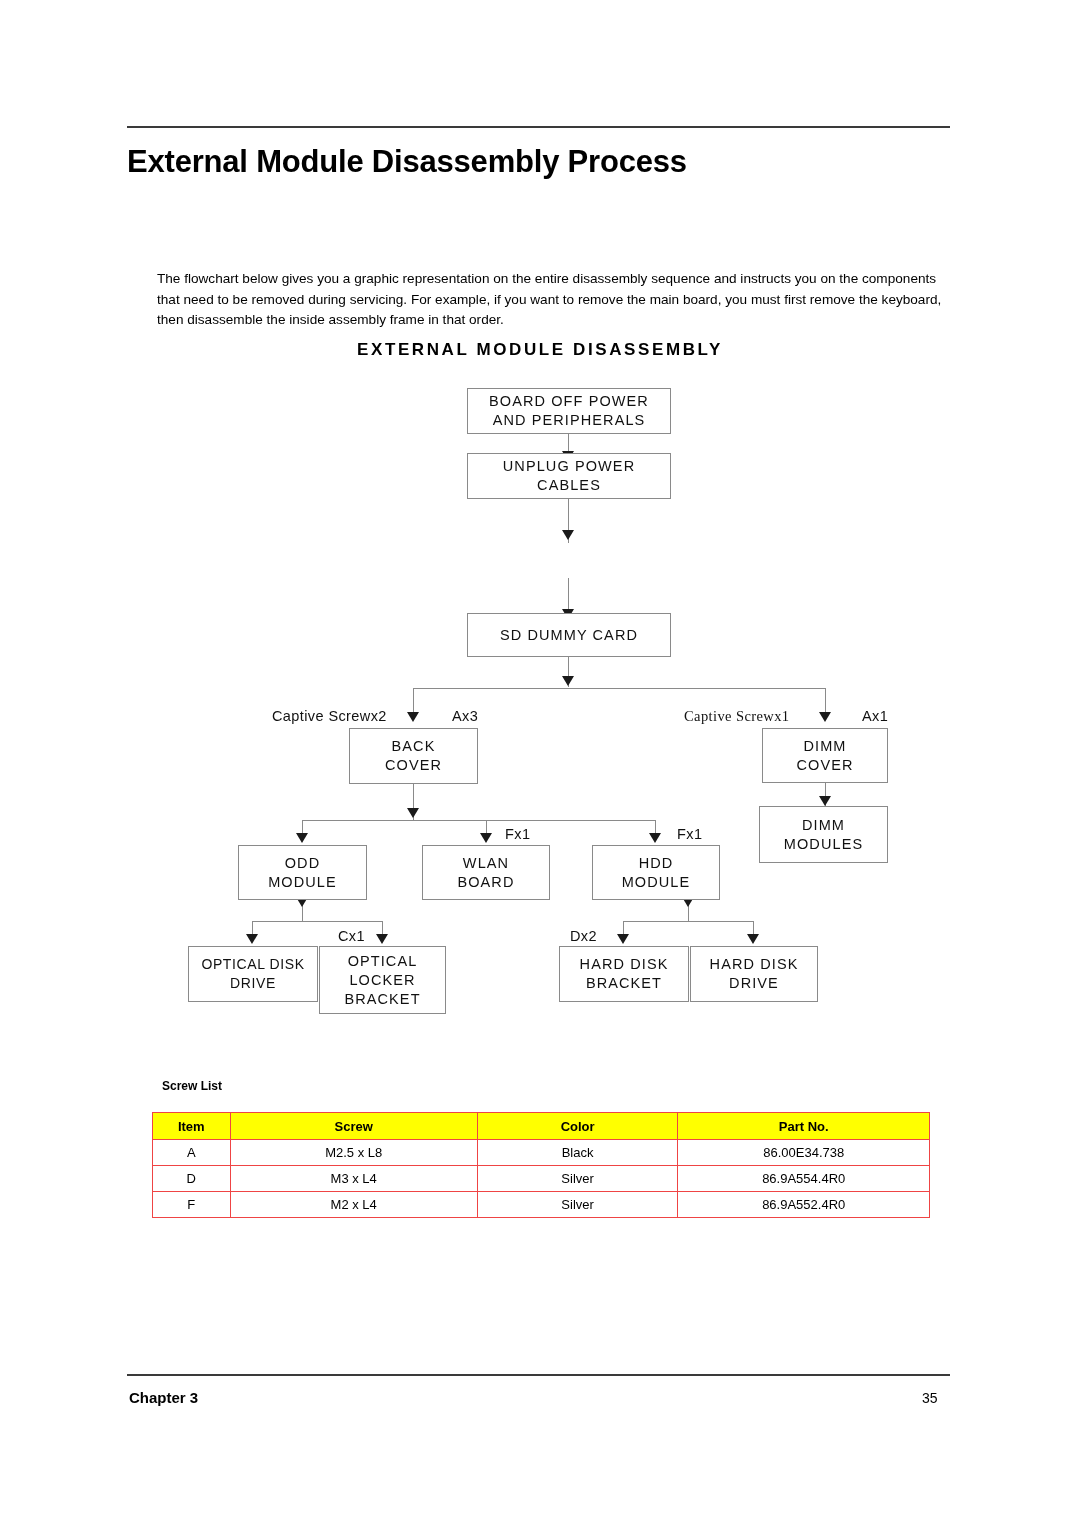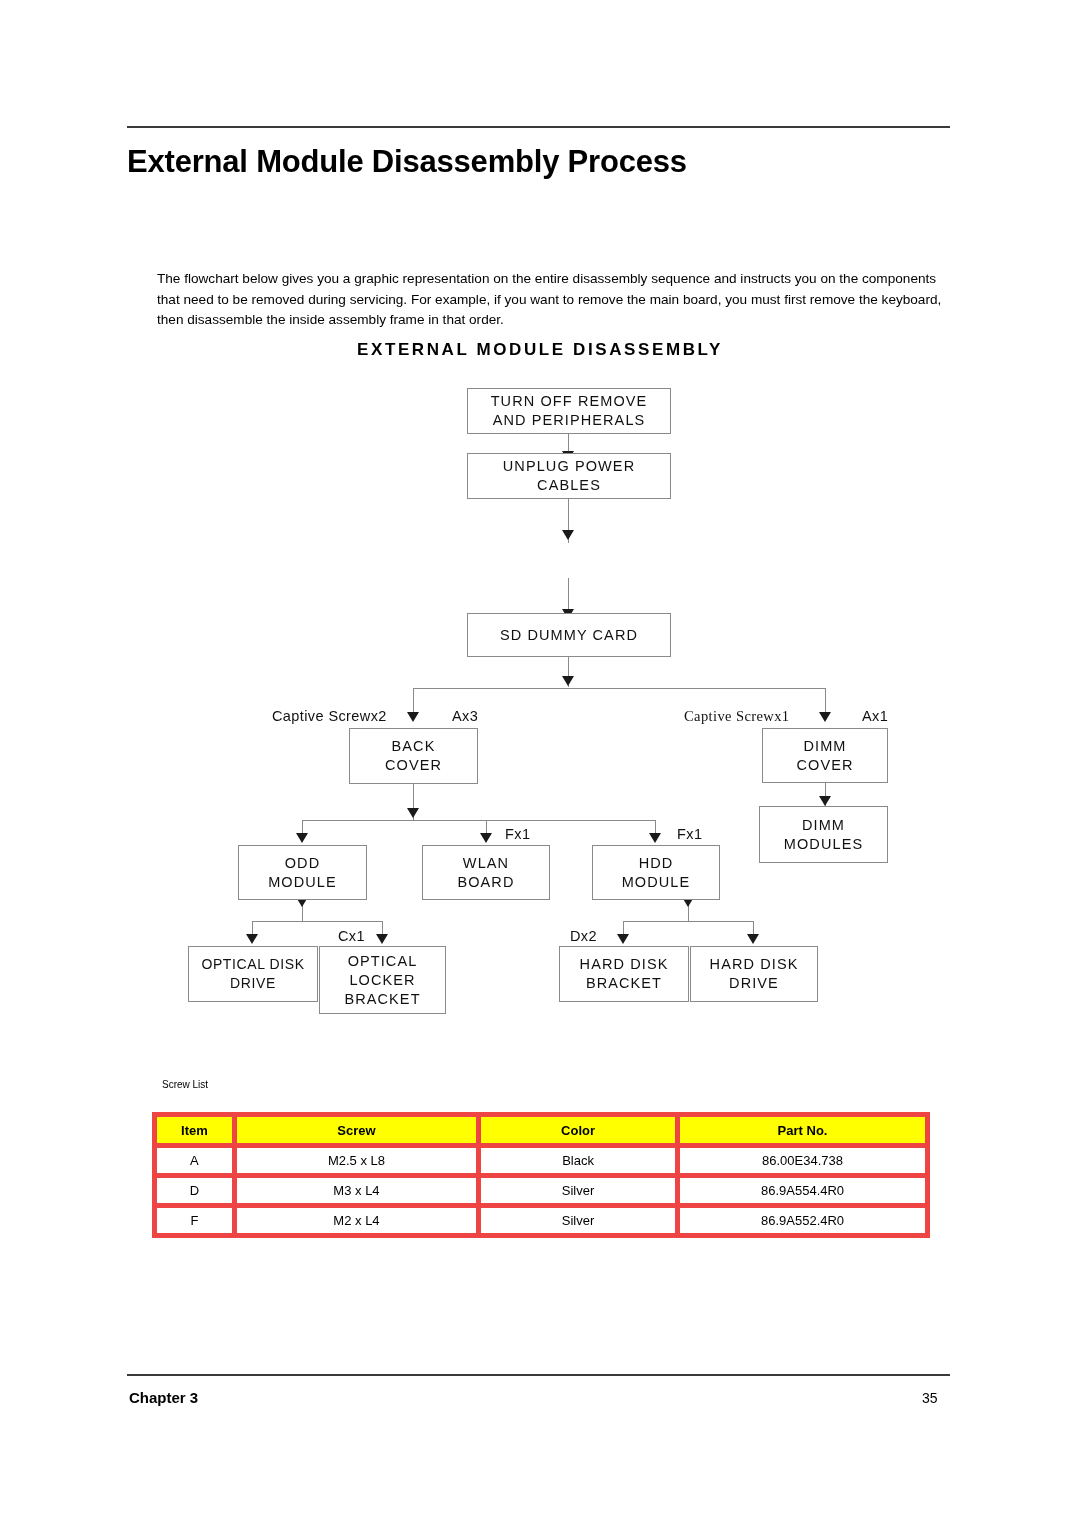--- a/index.html
+++ b/index.html
@@ -120,34 +120,34 @@
     color: #111111;
     white-space: nowrap;
     z-index: 3;
   }
 
   
   #screw-list-title {
     position: absolute;
     left: 162px;
     top: 1079px;
-    font-size: 10px;
-    font-weight: normal;
+    font-size: 12px;
+    font-weight: bold;
   }
   #screw-table {
     position: absolute;
     left: 152px;
     top: 1112px;
     width: 778px;
     border-collapse: collapse;
     font-size: 13px;
   }
   #screw-table th,
   #screw-table td {
-    border: 5px solid #ef4444;
+    border: 1px solid #ef4444;
     text-align: center;
     padding: 0;
     height: 25px;
     font-weight: normal;
   }
   #screw-table thead th {
     background: #ffff00;
     font-weight: bold;
     height: 26px;
   }
@@ -227,21 +227,21 @@
     <div class="edge v" style="left:688px; top:900px; height:21px;"></div>
     <div class="arrow" style="left:682px; top:897px;"></div>
     <div class="edge h" style="left:623px; top:921px; width:130px;"></div>
     <div class="edge v" style="left:623px; top:921px; height:16px;"></div>
     <div class="arrow" style="left:617px; top:934px;"></div>
     <div class="edge v" style="left:753px; top:921px; height:16px;"></div>
     <div class="arrow" style="left:747px; top:934px;"></div>
 
     <div class="node" style="left:467px; top:388px; width:204px; height:46px;">
       <div>
-        <span>TURN OFF REMOVE</span>
+        <span>BOARD OFF POWER</span>
         <span>AND PERIPHERALS</span>
       </div>
     </div>
 
     <div class="node" style="left:467px; top:453px; width:204px; height:46px;">
       <div>
         <span>UNPLUG POWER</span>
         <span>CABLES</span>
       </div>
     </div>

